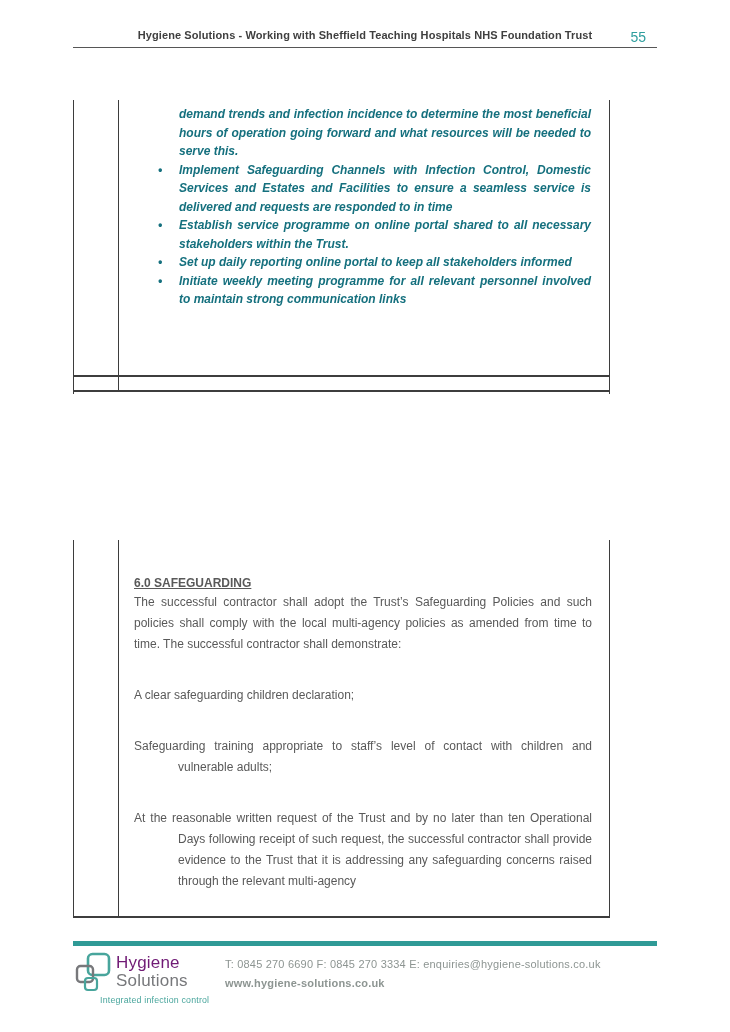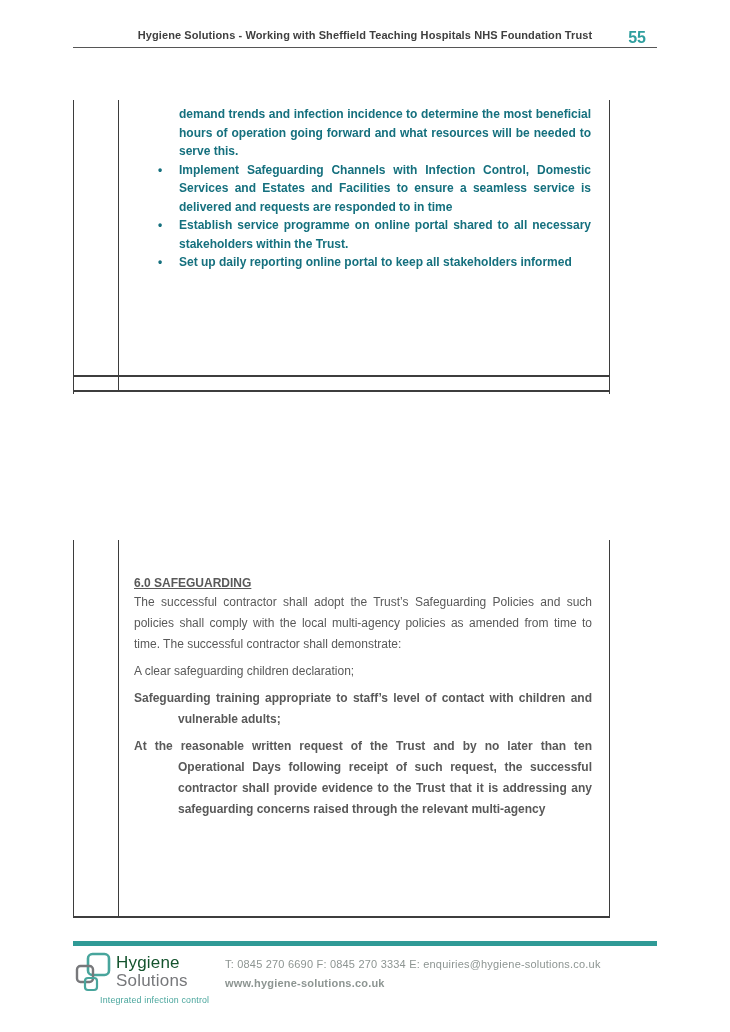--- a/index.html
+++ b/index.html
@@ -15,21 +15,21 @@
 
   
   .hdr-title {
     position:absolute; top:29px; left:0; right:0;
     text-align:center;
     font-size:11px; font-weight:bold; color:#3f3f3f;
     letter-spacing:.1px;
   }
   .hdr-page-num {
     position:absolute; top:29px; right:84px;
-    font-size:16px; font-weight:bold; color:#2f9e9e;
+    font-size:14px; font-weight:normal; color:#2f9e9e;
   }
   .hdr-rule {
     position:absolute; top:47px; left:73px; width:584px;
     border-top:1.4px solid #565656;
   }
 
   
   .tblbox {
     position:absolute; left:73px; width:537px;
     border-left:1.5px solid #3d3d3d;
@@ -43,50 +43,50 @@
   #box1 { top:100px; height:294px; }
   #box1 .trow.main { height:277px; border-bottom:2px solid #3d3d3d; }
   #box1 .trow.spacer { height:15px; border-bottom:2px solid #3d3d3d; }
   #box1 .cell-body { padding:5px 18px 0 60px; }
   ul.bullets {
     list-style:none;
     font-size:12px; line-height:18.5px;
     font-weight:bold; color:#15707e;
     text-align:justify;
   }
-  ul.bullets li { position:relative; }
+  ul.bullets li { position:relative;font-style:italic; }
   ul.bullets li::before {
     content:"\2022";
     position:absolute; left:-21px; top:0;
   }
   ul.bullets li.continuation::before { content:none; }
 
   
   #box2 { top:540px; height:378px; border-bottom:2px solid #3d3d3d; }
   #box2 .cell-body { padding:34px 17px 0 15px; color:#595959; }
   #box2 .sg-heading {
     font-size:12px; line-height:18.2px; font-weight:bold;
     text-decoration:underline;
   }
   #box2 p {
     font-size:12px; line-height:21px;
     text-align:justify;
   }
-  #box2 p.gap { margin-top:6px; }
-  #box2 p.hanging { padding-left:44px; text-indent:-44px;font-weight:bold; }
+  #box2 p.gap { margin-top:30px; }
+  #box2 p.hanging { padding-left:44px; text-indent:-44px; }
 
   
   .ftr-bar {
     position:absolute; left:73px; top:941px; width:584px; height:5px;
     background:#2f9a96;
   }
   .logo-icon { position:absolute; left:74px; top:951px; }
   .logo-word1 {
     position:absolute; left:116px; top:953px;
-    font-size:17px; color:#14532d; letter-spacing:.2px;
+    font-size:17px; color:#701a75; letter-spacing:.2px;
   }
   .logo-word2 {
     position:absolute; left:116px; top:971px;
     font-size:17px; color:#77787b; letter-spacing:.2px;
   }
   .logo-tagline {
     position:absolute; left:76px; top:995px;
     font-size:8.8px; color:#48a59c; letter-spacing:.2px;padding-left:24px;
   }
   .ftr-address {
@@ -107,20 +107,21 @@
 
   <div class="tblbox" id="box1">
     <div class="trow main">
       <div class="cell-gutter"></div>
       <div class="cell-body">
         <ul class="bullets">
           <li class="continuation">demand trends and infection incidence to determine the most beneficial hours of operation going forward and what resources will be needed to serve this.</li>
           <li>Implement Safeguarding Channels with Infection Control, Domestic Services and Estates and Facilities to ensure a seamless service is delivered and requests are responded to in time</li>
           <li>Establish service programme on online portal shared to all necessary stakeholders within the Trust.</li>
           <li>Set up daily reporting online portal to keep all stakeholders informed</li>
+          <li>Initiate weekly meeting programme for all relevant personnel involved to maintain strong communication links</li>
         </ul>
       </div>
     </div>
     <div class="trow spacer">
       <div class="cell-gutter"></div>
       <div class="cell-body"></div>
     </div>
   </div>
 
   <div class="tblbox" id="box2">

